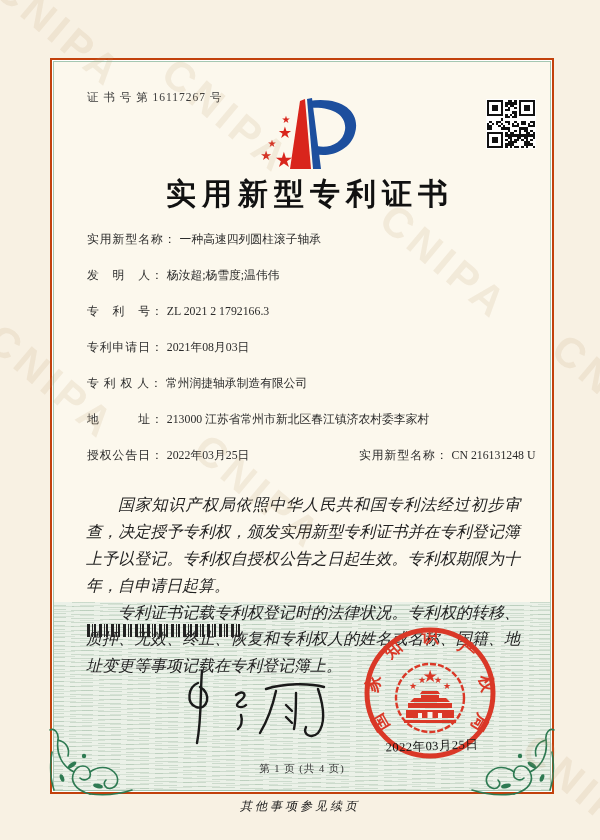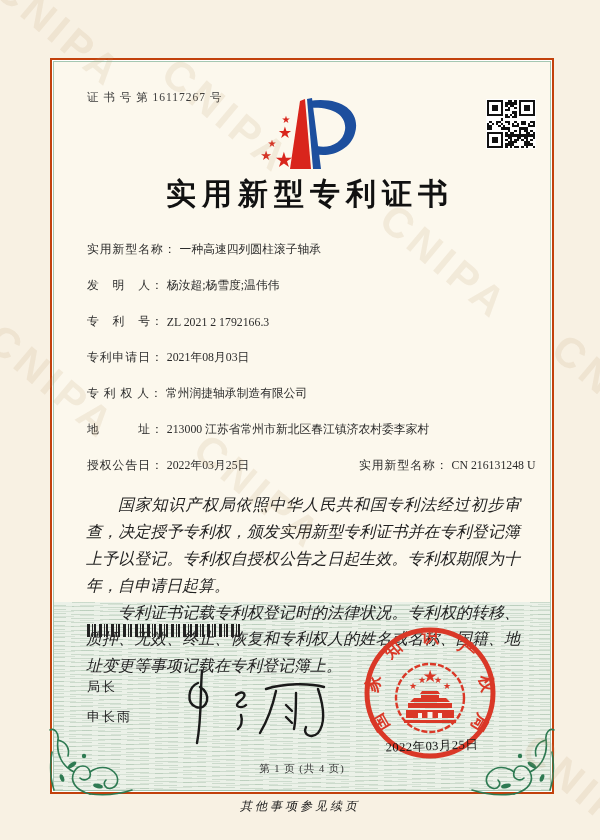--- a/index.html
+++ b/index.html
@@ -30,21 +30,21 @@
   .cert-no{
     position:absolute;left:35px;top:30px;font-size:11.5px;color:#3a3a3a;letter-spacing:1px;
   }
   .qr{position:absolute;left:434px;top:39px;width:48px;height:48px;background:#fff;padding:1px;}
   .logo{position:absolute;left:205px;top:37px;width:110px;height:80px;}
   .title{
     position:absolute;left:0;top:114px;width:100%;text-align:center;
     font-size:30px;font-weight:bold;color:#111;letter-spacing:6px;margin-left:8px;
   }
   .fields{position:absolute;left:35px;top:172px;width:440px;}
-  .frow{display:flex;align-items:center;height:36px;font-size:11.8px;color:#2c2c2c;position:relative;}
+  .frow{display:flex;align-items:flex-start;height:36px;font-size:11.8px;color:#2c2c2c;position:relative;}
   .flabel{letter-spacing:1px;white-space:nowrap;}
   .fvalue{margin-left:3px;white-space:nowrap;}
   .fpair2{position:absolute;left:272px;display:flex;}
   .paras{
     position:absolute;left:34px;top:432px;width:434px;
     font-style:italic;font-size:16px;line-height:1.68;color:#222;text-align:justify;
   }
   .paras p{margin:0;text-indent:2em;}
   .barcode{position:absolute;left:35px;top:564px;width:156px;height:13px;}
   .signer{position:absolute;left:35px;top:618px;font-family:"Liberation Sans","DejaVu Sans",sans-serif;
@@ -401,24 +401,20 @@
       <rect x="125" y="0" width="1" height="13" fill="#222"></rect>
       <rect x="127" y="0" width="2" height="13" fill="#222"></rect>
       <rect x="132" y="0" width="3" height="13" fill="#222"></rect>
       <rect x="137" y="0" width="1" height="13" fill="#222"></rect>
       <rect x="139" y="0" width="2" height="13" fill="#222"></rect>
       <rect x="144" y="0" width="3" height="13" fill="#222"></rect>
       <rect x="149" y="0" width="1" height="13" fill="#222"></rect>
       <rect x="151" y="0" width="2" height="13" fill="#222"></rect>
     </svg>
 
-  <div class="signer">
-    <div>局长</div>
-    <div>申长雨</div>
-  </div>
 
   <svg class="signature" viewBox="0 0 150 80" fill="none" stroke="#1a1a1a" stroke-width="2.4" stroke-linecap="round">
     <path d="M14,16 C4,20 2,36 12,40 C24,44 28,26 16,20"></path>
     <path d="M18,4 C16,26 18,50 13,76"></path>
     <path d="M52,28 C60,22 64,28 56,34 C48,40 58,42 62,38"></path>
     <path d="M57,48 C59,54 57,60 54,62"></path>
     <path d="M82,22 C100,16 126,16 140,20"></path>
     <path d="M92,24 C88,42 82,56 76,66"></path>
     <path d="M134,22 C140,40 142,56 134,66 C128,72 118,68 122,60"></path>
     <path d="M112,26 C112,40 112,52 110,62"></path>

